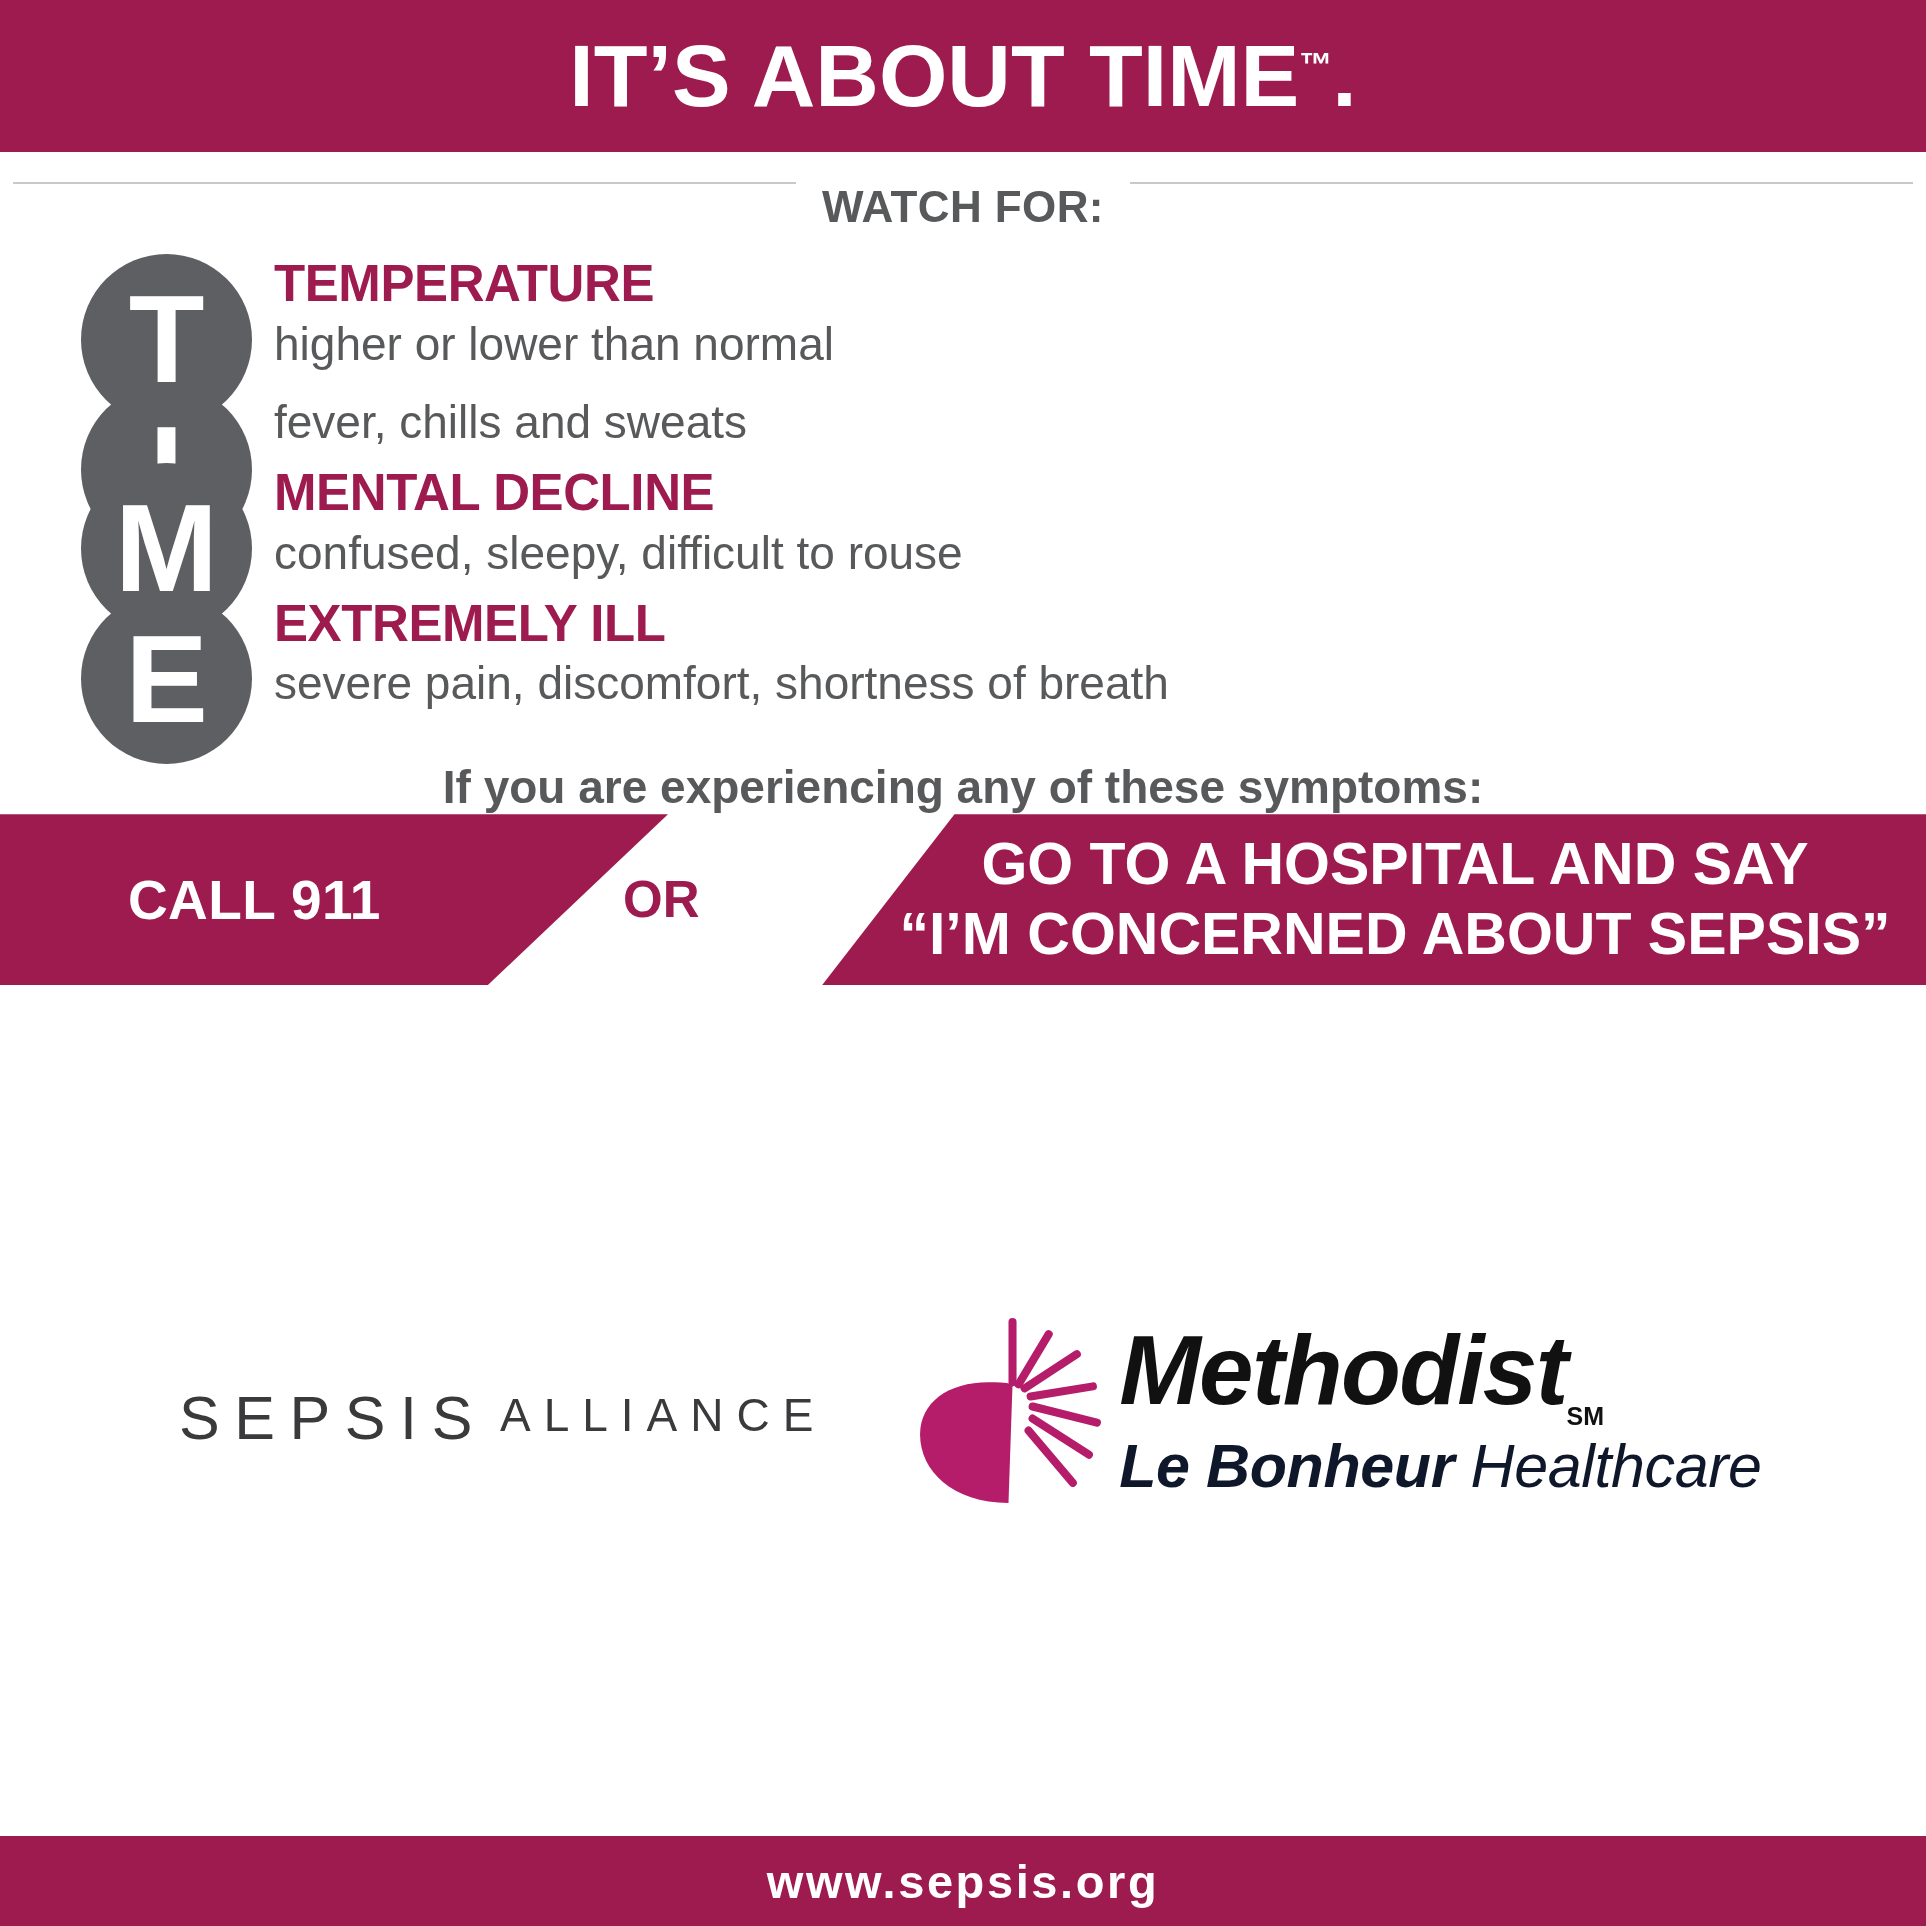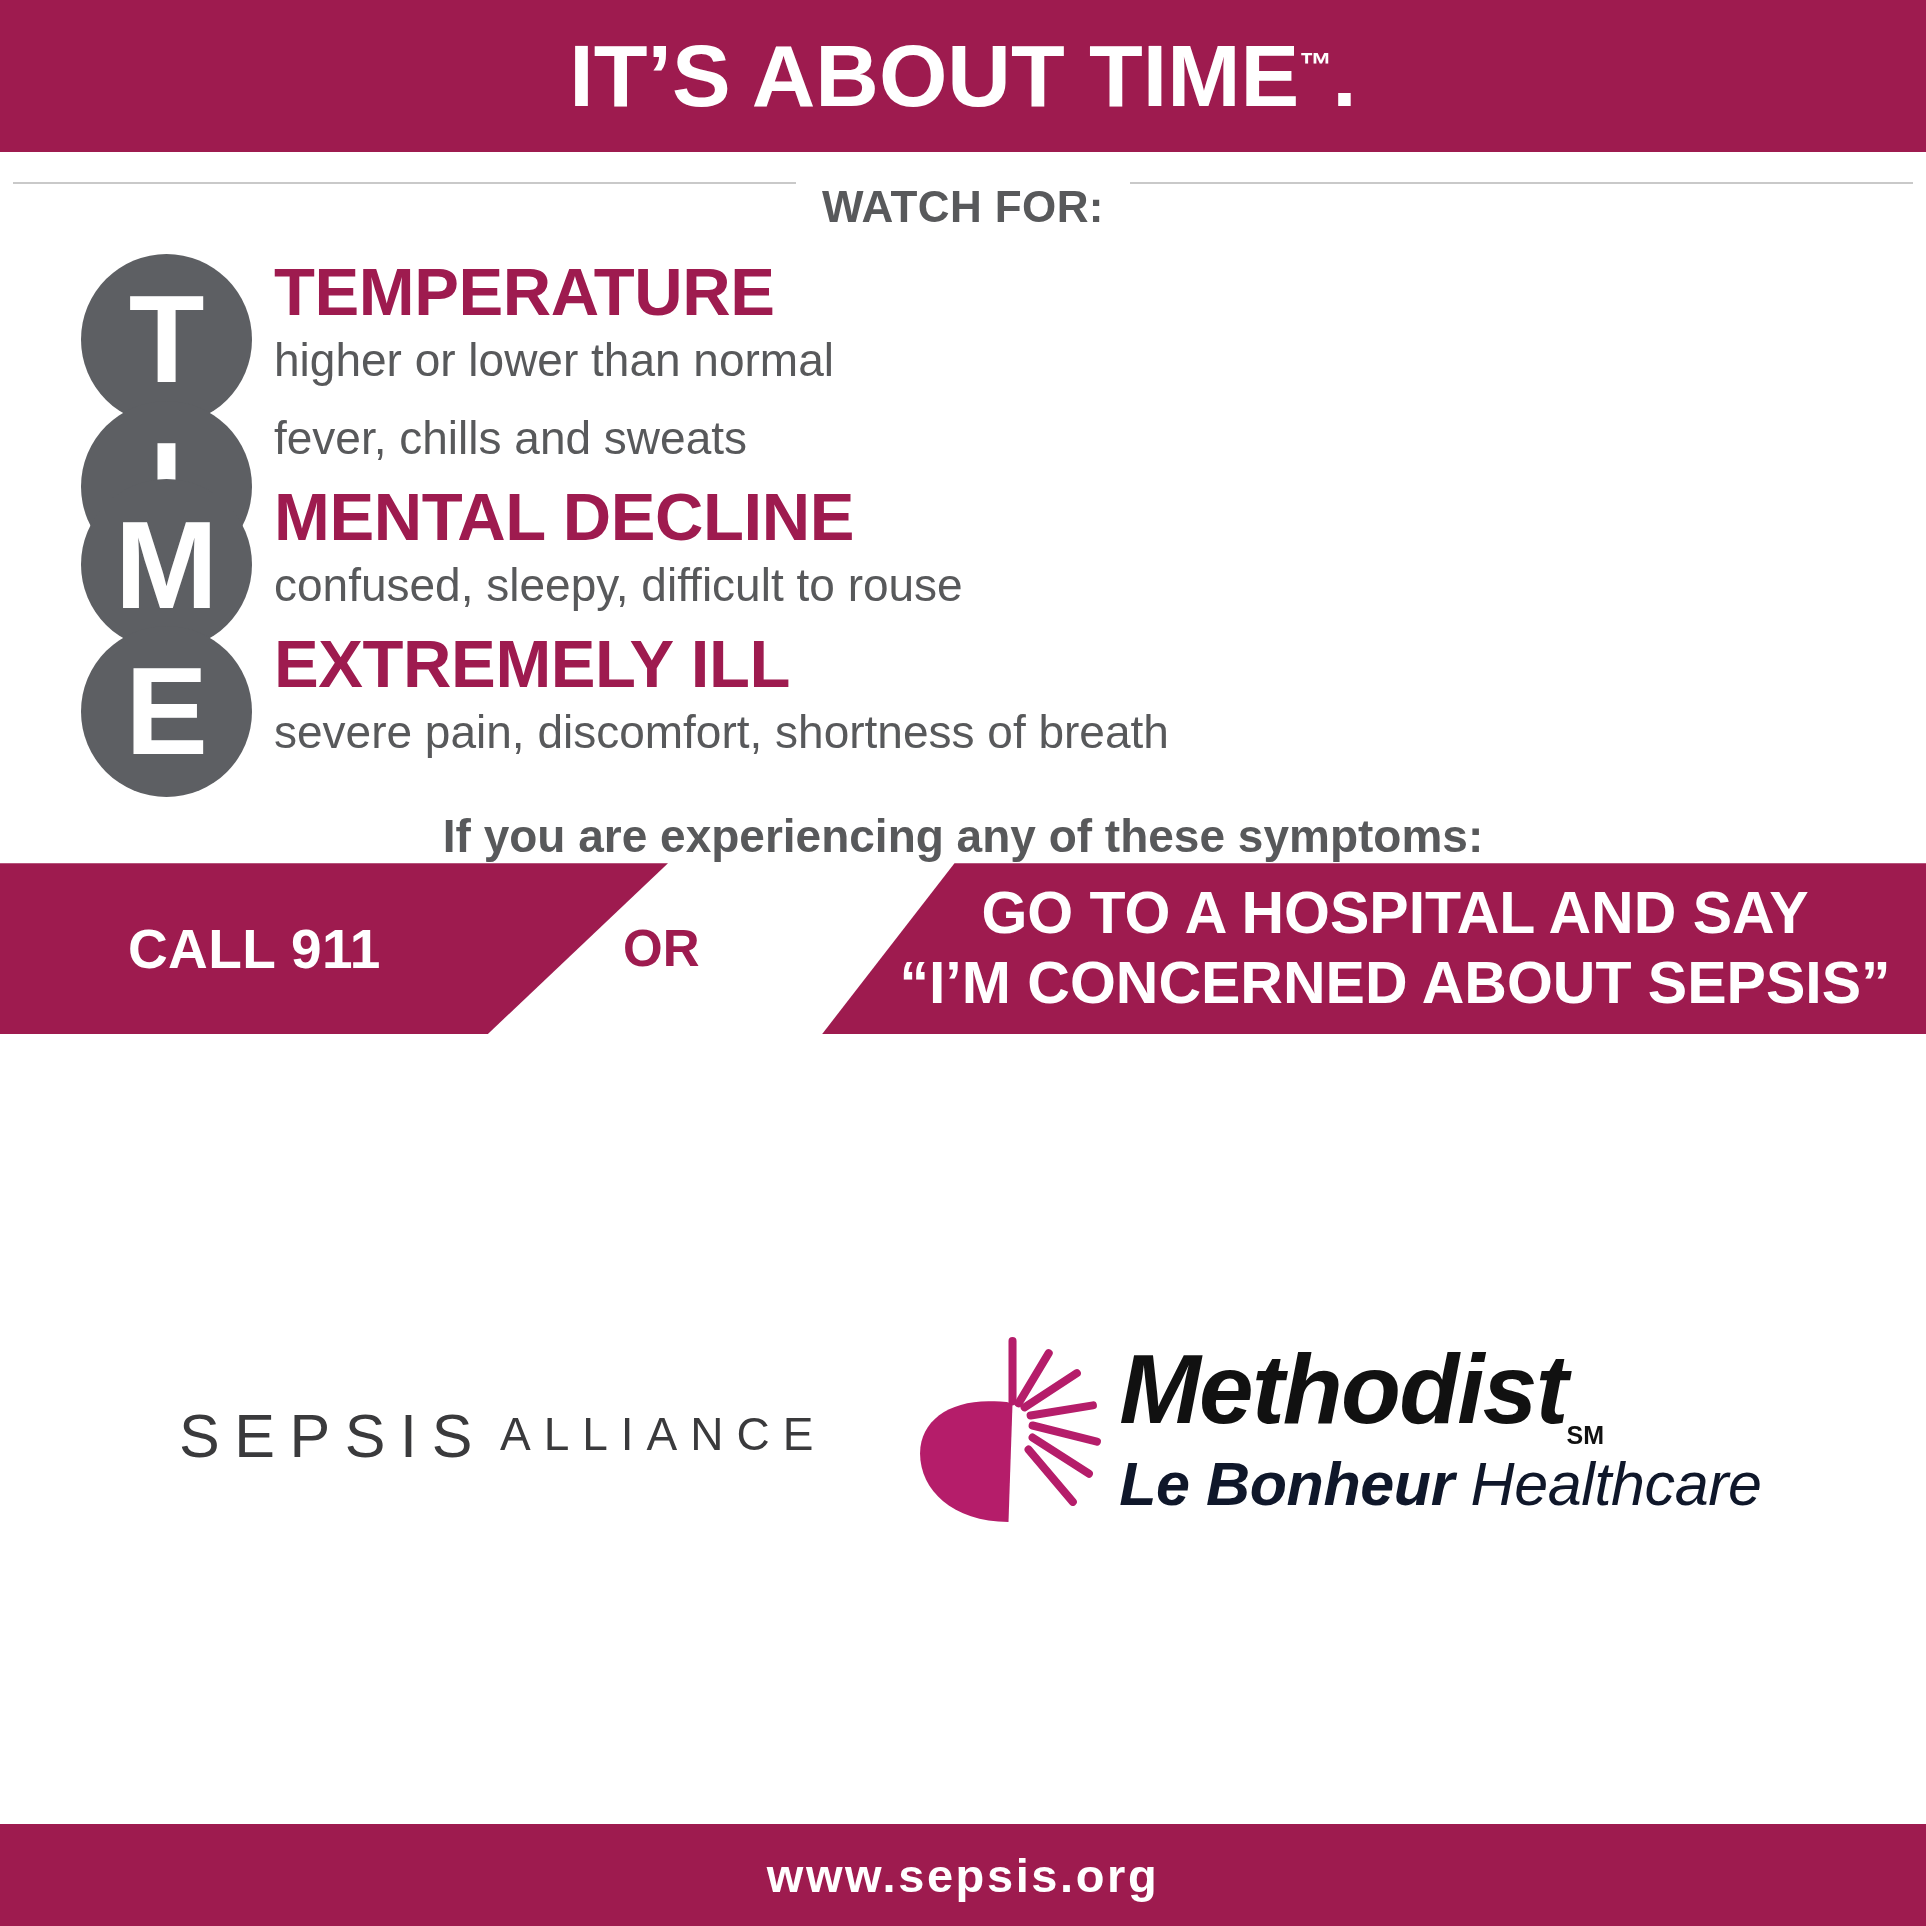--- a/index.html
+++ b/index.html
@@ -96,21 +96,21 @@
     font-weight: bold;
     display: flex;
     align-items: center;
     justify-content: center;
     line-height: 1;
   }
   .row-text {
     flex: 1 1 auto;
   }
   .row-title {
-    font-size: 67px;
+    font-size: 51px;
     font-weight: bold;
     color: #9e1b4f;
     line-height: 1.02;
     letter-spacing: -0.4px;
   }
   .row-sub {
     font-size: 46px;
     color: #58595b;
     line-height: 1.15;
     margin-top: 7.7px;
@@ -266,21 +266,21 @@
     font-weight: bold;
   }
   .logo-methodist .m2 i {
     font-style: italic;
     font-weight: normal;
   }
 
   
   .footer {
     background: #9e1b4f;
-    height: 102px;
+    height: 90px;
     display: flex;
     align-items: center;
     justify-content: center;
   }
   .footer-url {
     color: #ffffff;
     font-size: 47px;
     font-weight: bold;
     letter-spacing: 2.6px;
   }

